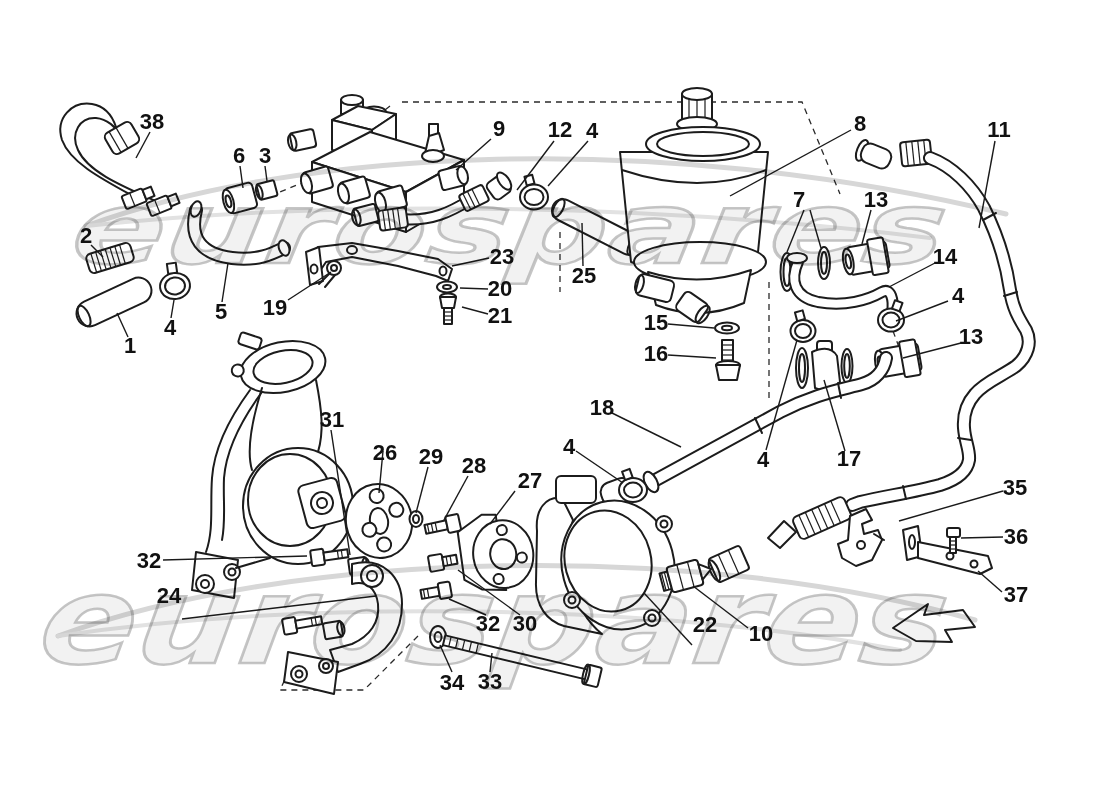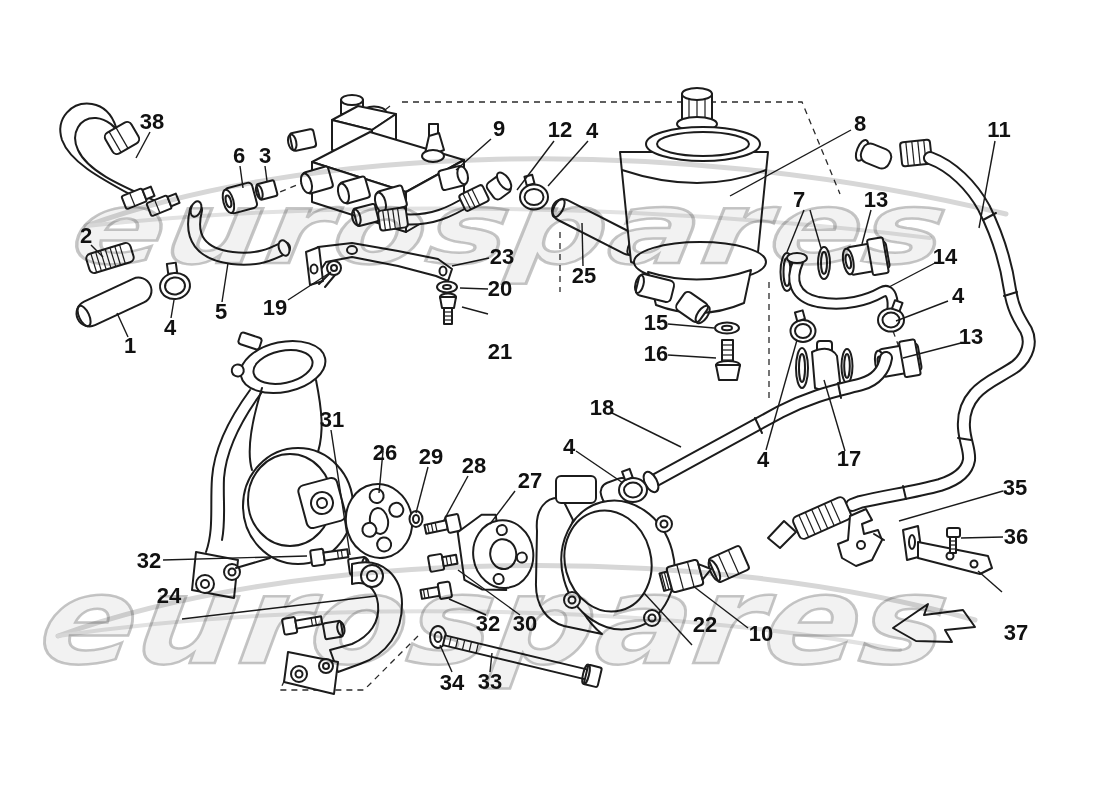--- a/index.html
+++ b/index.html
@@ -566,40 +566,40 @@
       <div class="part-label" style="left: 239px; top: 156px;">6</div>
       <div class="part-label" style="left: 265px; top: 156px;">3</div>
       <div class="part-label" style="left: 876px; top: 200px;">13</div>
       <div class="part-label" style="left: 799px; top: 200px;">7</div>
       <div class="part-label" style="left: 86px; top: 236px;">2</div>
       <div class="part-label" style="left: 945px; top: 257px; text-align: center;">14</div>
       <div class="part-label" style="left: 958px; top: 296px;">4</div>
       <div class="part-label" style="left: 971px; top: 337px;">13</div>
       <div class="part-label" style="left: 502px; top: 257px;">23</div>
       <div class="part-label" style="left: 500px; top: 289px;">20</div>
-      <div class="part-label" style="left: 500px; top: 316px; margin-top: 36px;">21</div>
+      <div class="part-label" style="left: 500px; top: 316px;">21</div>
       <div class="part-label" style="left: 275px; top: 308px;">19</div>
       <div class="part-label" style="left: 221px; top: 312px;">5</div>
       <div class="part-label" style="left: 170px; top: 328px;">4</div>
       <div class="part-label" style="left: 130px; top: 346px;">1</div>
       <div class="part-label" style="left: 584px; top: 276px;">25</div>
       <div class="part-label" style="left: 656px; top: 323px;">15</div>
       <div class="part-label" style="left: 656px; top: 354px;">16</div>
       <div class="part-label" style="left: 602px; top: 408px;">18</div>
       <div class="part-label" style="left: 569px; top: 447px;">4</div>
       <div class="part-label" style="left: 763px; top: 460px;">4</div>
       <div class="part-label" style="left: 849px; top: 459px;">17</div>
       <div class="part-label" style="left: 332px; top: 420px;">31</div>
       <div class="part-label" style="left: 385px; top: 441px; margin-top: 12px;">26</div>
       <div class="part-label" style="left: 431px; top: 457px;">29</div>
       <div class="part-label" style="left: 474px; top: 466px;">28</div>
       <div class="part-label" style="left: 522px; top: 481px; margin-left: 8px;">27</div>
       <div class="part-label" style="left: 1015px; top: 488px;">35</div>
       <div class="part-label" style="left: 1016px; top: 537px;">36</div>
-      <div class="part-label" style="left: 1016px; top: 595px; margin-top: 38px;">37</div>
+      <div class="part-label" style="left: 1016px; top: 595px;">37</div>
       <div class="part-label" style="left: 761px; top: 634px;">10</div>
       <div class="part-label" style="left: 705px; top: 625px;">22</div>
       <div class="part-label" style="left: 149px; top: 561px;">32</div>
       <div class="part-label" style="left: 169px; top: 596px;">24</div>
       <div class="part-label" style="left: 488px; top: 624px;">32</div>
       <div class="part-label" style="left: 525px; top: 624px;">30</div>
       <div class="part-label" style="left: 452px; top: 683px;">34</div>
       <div class="part-label" style="left: 490px; top: 682px;">33</div>
     </div>
 </div>

